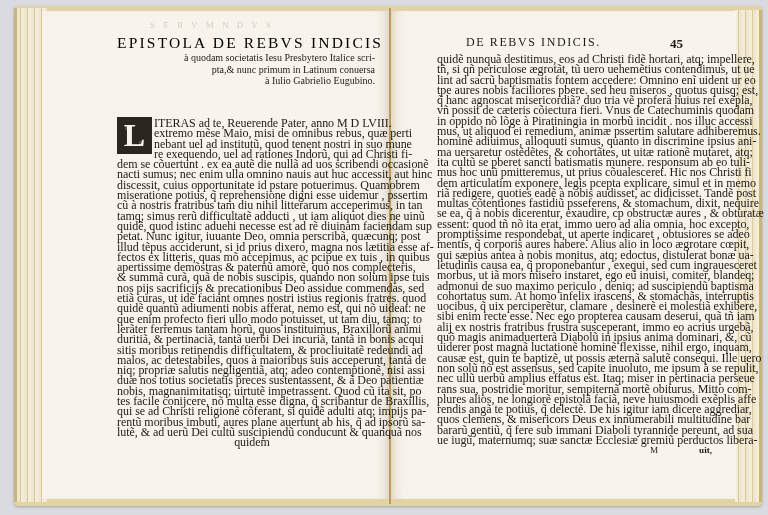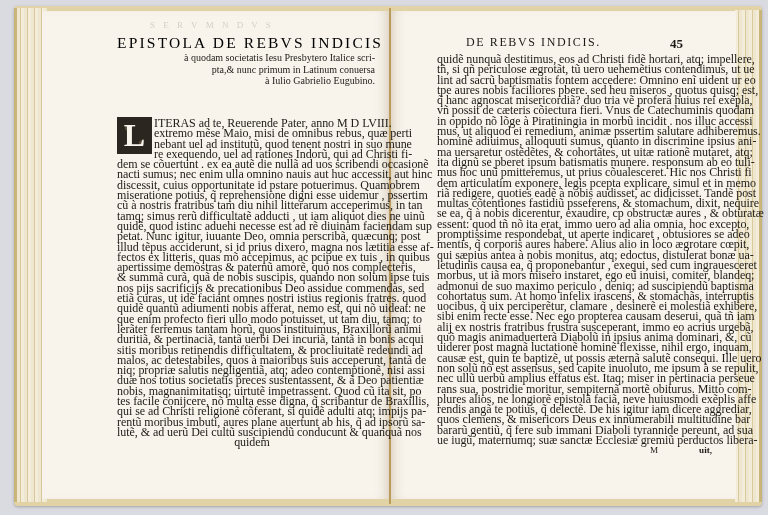--- a/index.html
+++ b/index.html
@@ -118,21 +118,21 @@
     <span class="line">quidẽ nunquã destitimus, eos ad Christi fidẽ hortari, atq; impellere,</span>
     <span class="line">tñ, si qñ periculose ægrotãt, tũ uero uehemẽtius contendimus, ut ue</span>
     <span class="line">lint ad sacrũ baptismatis fontem accedere: Omnino enĩ uident ur eo</span>
     <span class="line">tpe aures nobis faciliores pbere. sed heu miseros , quotus quisq; est,</span>
     <span class="line">q̃ hanc agnoscat misericordiã? duo tria vẽ proferã huius rei exẽpla,</span>
     <span class="line">vñ possit de cæteris cõiectura fieri. Vnus de Catechuminis quodam</span>
     <span class="line">in oppido nõ lõge à Piratiningia in morbũ incidit . nos illuc accessi</span>
     <span class="line">mus, ut aliquod ei remedium, animæ pssertim salutare adhiberemus.</span>
     <span class="line">hominẽ adiuimus, alloquuti sumus, quanto in discrimine ipsius ani-</span>
     <span class="line">ma uersaretur ostẽdẽtes, &amp; cohortãtes, ut uitæ rationẽ mutaret, atq;</span>
-    <span class="line">ita dignũ se pberet ipsum batismatis munere. responsum ab eo tuli-</span>
+    <span class="line">ita cultũ se pberet sancti batismatis munere. responsum ab eo tuli-</span>
     <span class="line">mus hoc unũ pmitteremus, ut prius cõualesceret. Hic nos Christi fi</span>
     <span class="line">dem articulatim exponere, legis pcepta explicare, simul et in memo</span>
     <span class="line">riã redigere, quoties eadẽ à nobis audisset, ac didicisset. Tandẽ post</span>
     <span class="line">multas cõtentiones fastidiũ psseferens, &amp; stomachum, dixit, nequire</span>
     <span class="line">se ea, q̃ à nobis dicerentur, exaudire, cp obstructæ aures , &amp; obturatæ</span>
     <span class="line">essent: quod tñ nõ ita erat, immo uero ad alia omnia, hoc excepto,</span>
     <span class="line">promptissime respondebat, ut aperte indicaret , obtusiores se adeo</span>
     <span class="line">mentis, q̃ corporis aures habere. Alius alio in loco ægrotare cœpit,</span>
     <span class="line">qui sæpius antea à nobis monitus, atq; edoctus, distulerat bonæ ua-</span>
     <span class="line">letudinis causa ea, q̃ proponebantur , exequi, sed cum ingrauesceret</span>

